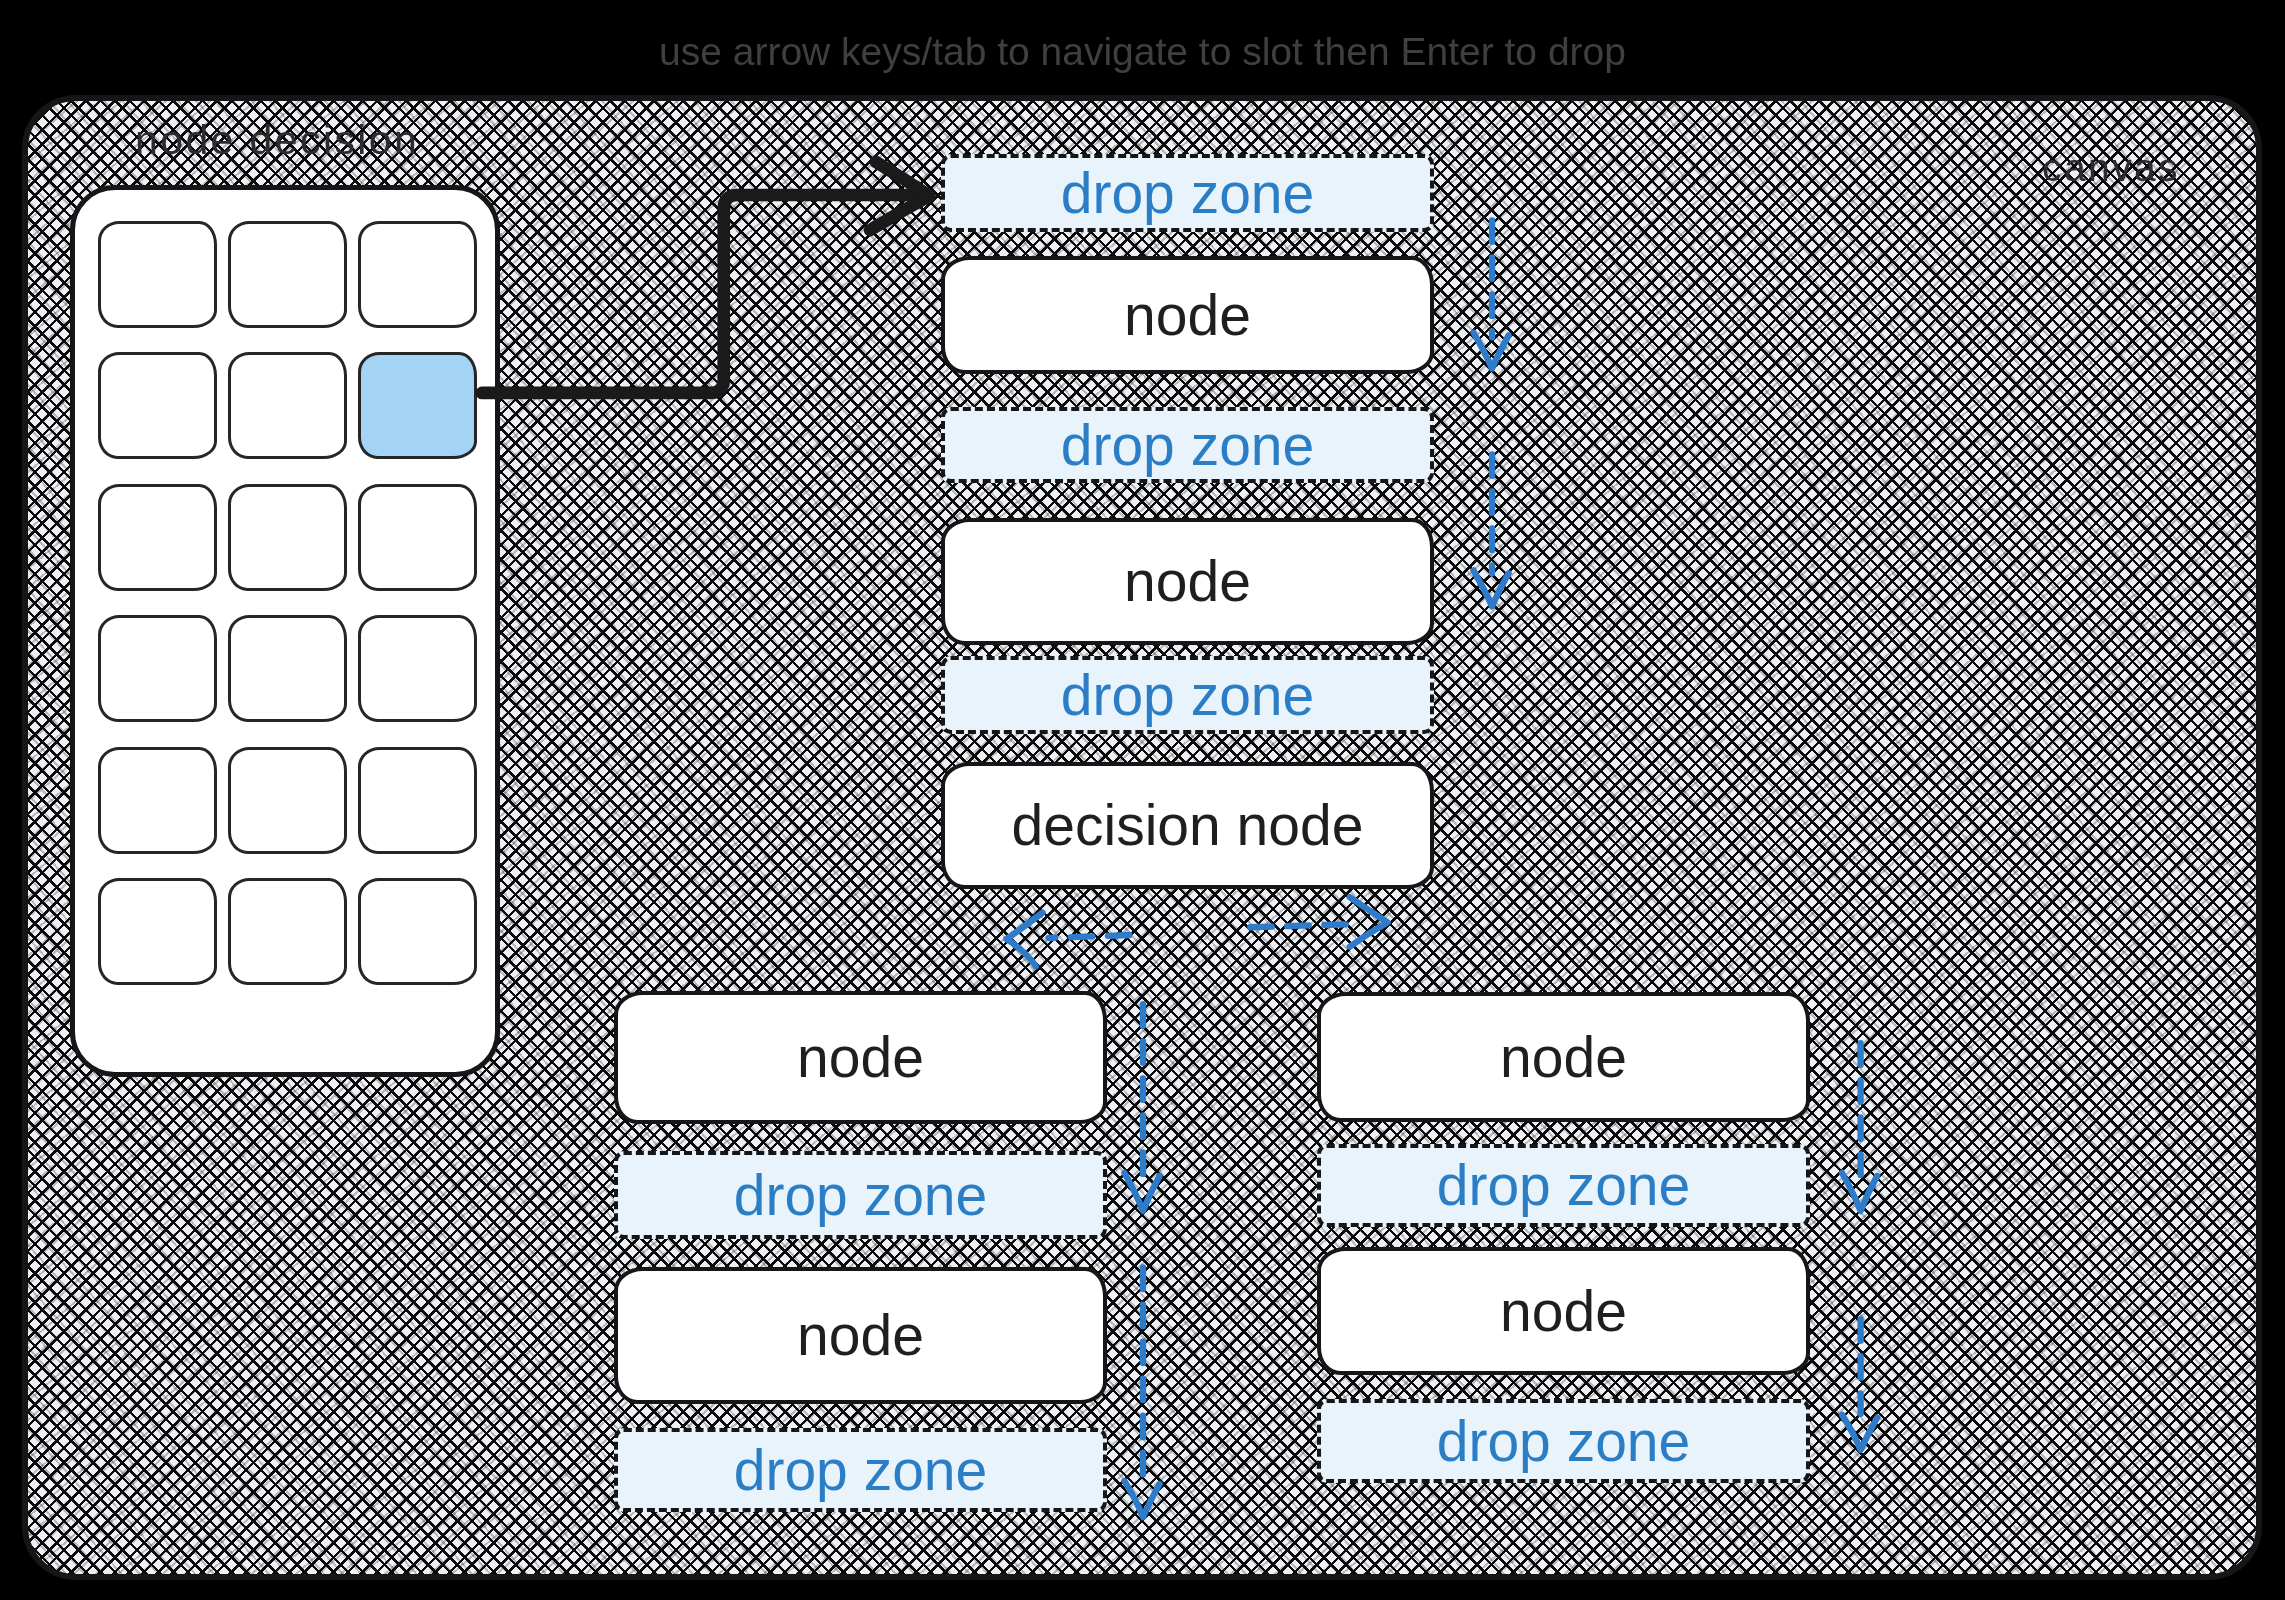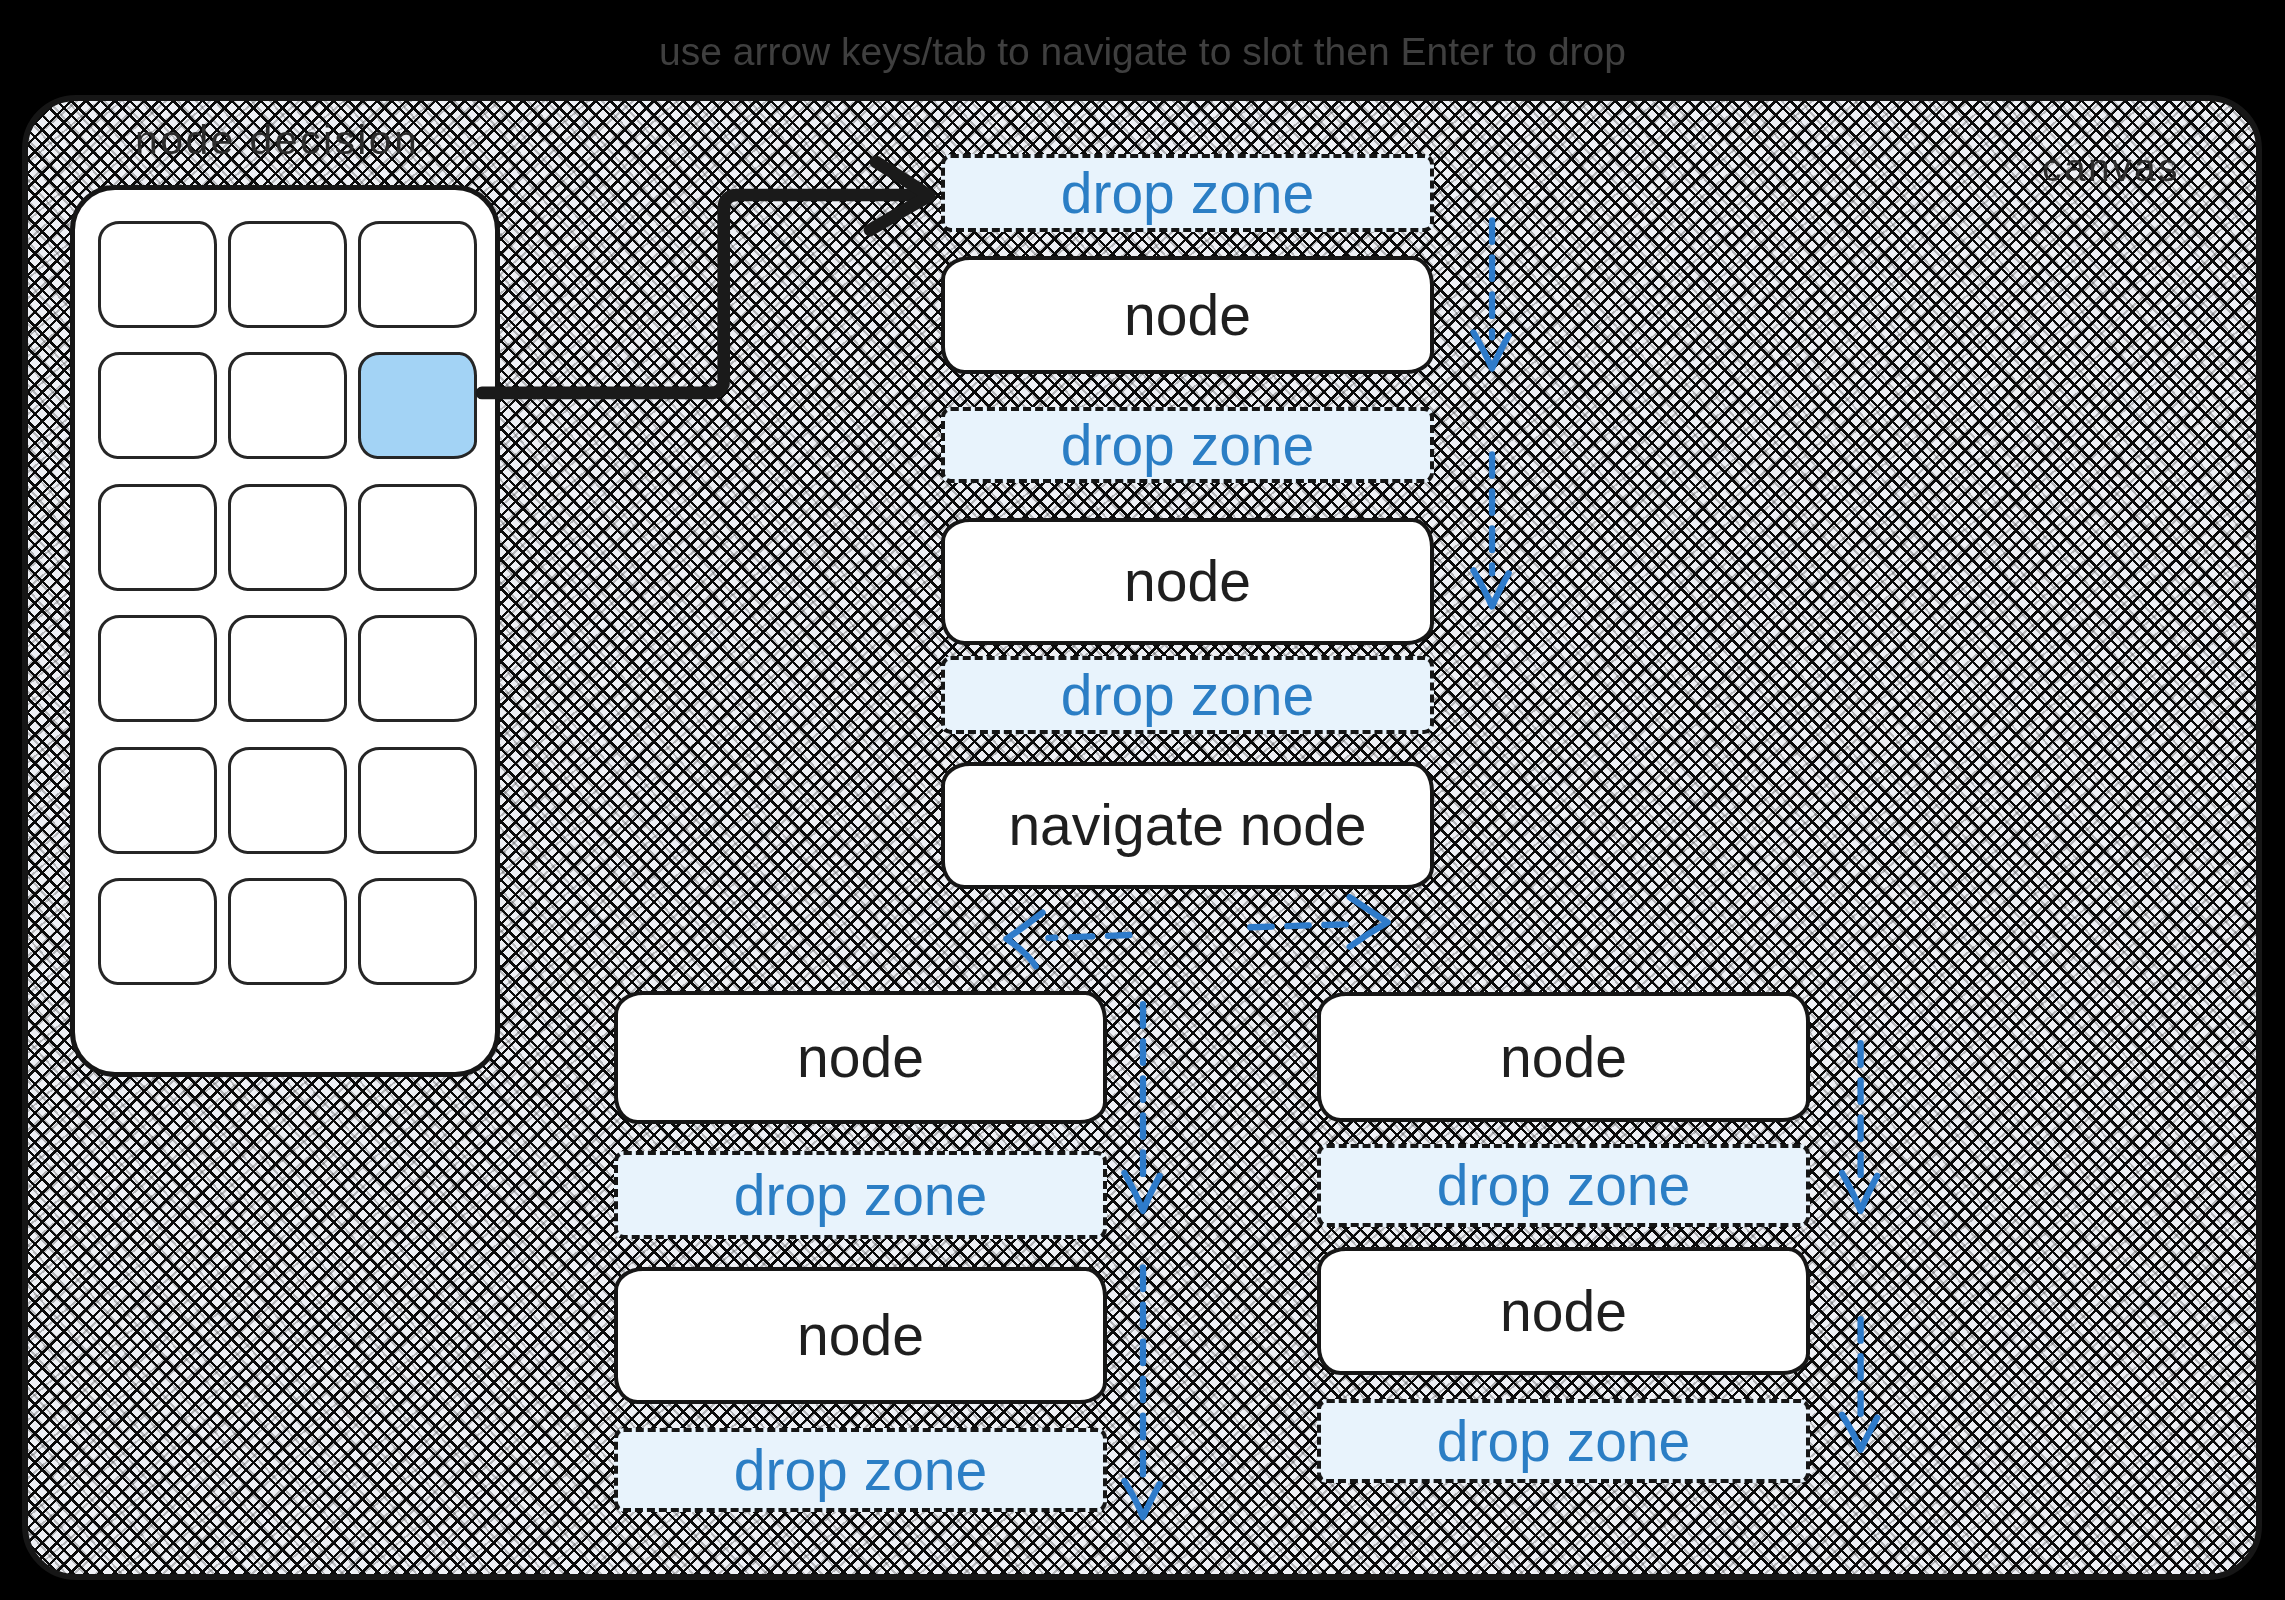--- a/index.html
+++ b/index.html
@@ -100,21 +100,21 @@
 <div class="slot dropzone" style="left:941px;top:407px;width:493px;height:76px">
     <span>drop zone</span>
   </div>
 <div class="slot node" style="left:941px;top:518px;width:493px;height:127px">
     <span>node</span>
   </div>
 <div class="slot dropzone" style="left:941px;top:656px;width:493px;height:78px">
     <span>drop zone</span>
   </div>
 <div class="slot node" style="left:941px;top:762px;width:493px;height:127px">
-    <span>navigate node</span>
+    <span>decision node</span>
   </div>
 
 <div class="slot node" style="left:614px;top:991px;width:493px;height:133px">
     <span>node</span>
   </div>
 <div class="slot dropzone" style="left:614px;top:1151px;width:493px;height:88px">
     <span>drop zone</span>
   </div>
 <div class="slot node" style="left:614px;top:1267px;width:493px;height:137px">
     <span>node</span>

